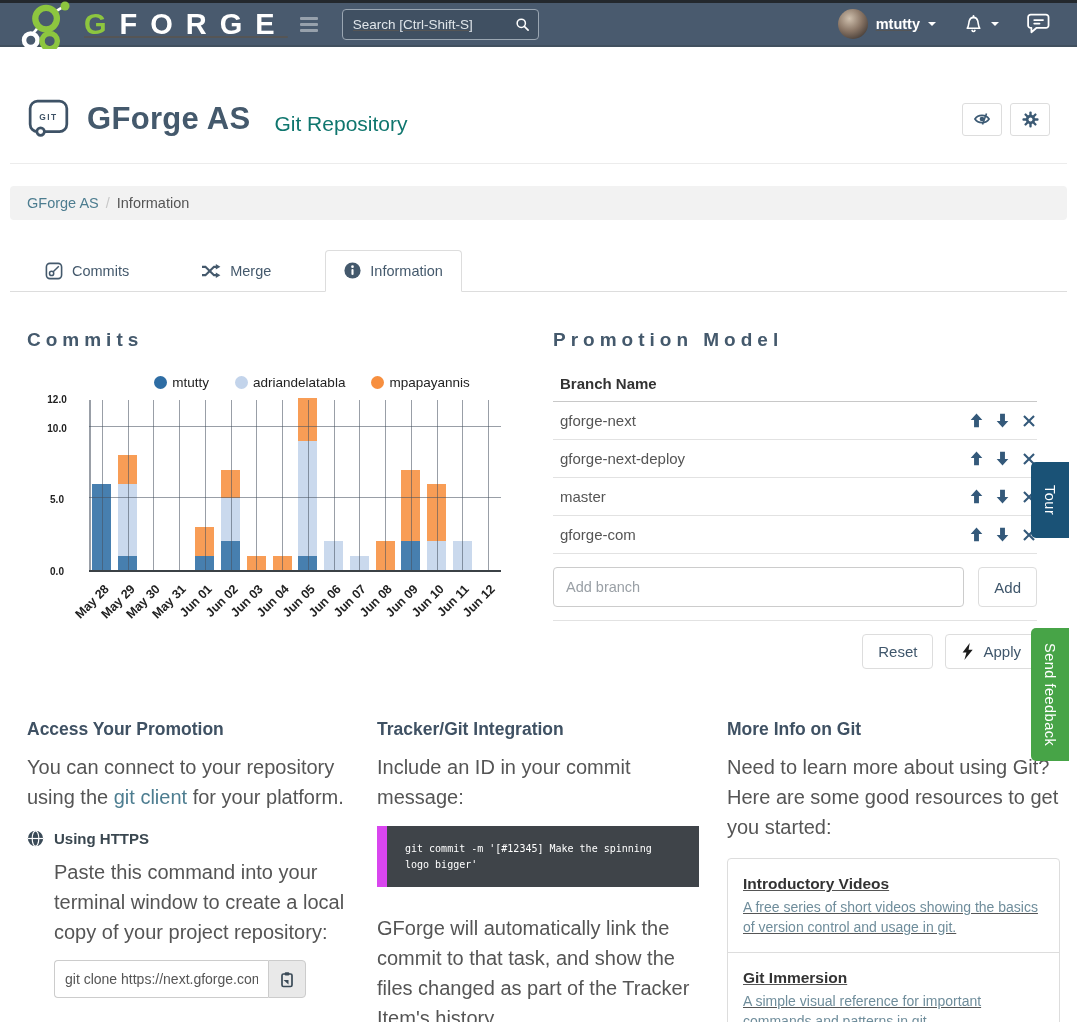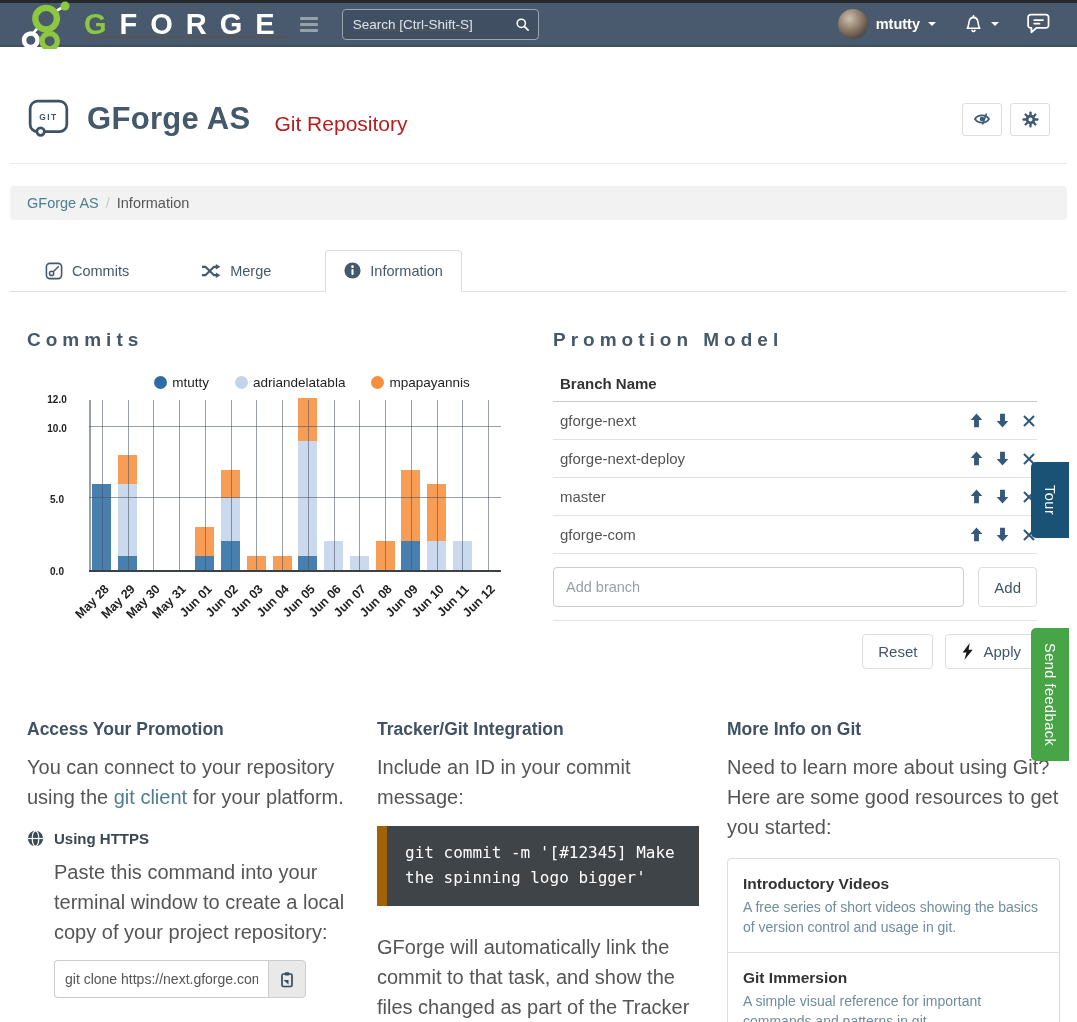--- a/index.html
+++ b/index.html
@@ -25,21 +25,21 @@
   .avatar { width:30px; height:30px; border-radius:50%;
     background:radial-gradient(circle at 38% 32%, #cfc0ae, #8a7666 45%, #4a403a 80%, #332c27); }
   .username { color:#fff; font-size:14.5px; font-weight:700; }
   .caret { width:0; height:0; border-left:4.5px solid transparent; border-right:4.5px solid transparent;
     border-top:4.5px solid #fff; display:inline-block; }
   .bellmenu { display:flex; align-items:center; gap:7px; cursor:pointer; }
 
   
   .page-head { display:flex; align-items:center; padding:0 27px; margin-top:50px; }
   .page-title { font-size:31px; font-weight:700; color:#44596c; margin-left:16px; letter-spacing:.3px; }
-  .page-sub { font-size:21px; color:#b91c1c; margin-left:24px; margin-top:9px; }
+  .page-sub { font-size:21px; color:#0f766e; margin-left:24px; margin-top:9px; }
   .head-actions { margin-left:auto; display:flex; gap:8px; }
   .icon-button { width:40px; height:33px; background:#fff; border:1px solid #ddd; border-radius:3px;
     display:flex; align-items:center; justify-content:center; cursor:pointer; }
   hr.rule { border:none; border-top:1px solid #ececec; margin:22px 10px 0; }
 
   .breadcrumb { margin:22px 10px 0; background:#f2f2f2; border-radius:4px; padding:9px 17px;
     font-size:14.5px; display:flex; align-items:center; }
   .bc-project { color:#4d7d90; cursor:pointer; }
   .bc-sep { color:#c8c8c8; padding:0 7px; }
   .bc-page { color:#555; }
@@ -104,26 +104,26 @@
   .bottom-grid p { font-size:20px; line-height:1.5; color:#555; }
   a.tlink { color:#4d7d90; text-decoration:none; cursor:pointer; }
   .https-row { display:flex; align-items:center; gap:10px; margin:18px 0 10px; font-size:15px;
     font-weight:700; color:#3a4750; }
   .indent { margin-left:27px; }
   .clone-group { display:flex; margin:13px 0 0 27px; width:252px; }
   .clone-input { flex:1; min-width:0; height:38px; border:1px solid #ccc; border-right:none;
     border-radius:4px 0 0 4px; padding:0 10px; font-size:14px; color:#555; font-family:inherit; outline:none; }
   .clone-btn { width:38px; height:38px; background:#e9e9e9; border:1px solid #ccc;
     border-radius:0 4px 4px 0; display:flex; align-items:center; justify-content:center; cursor:pointer; }
-  .codeblock { margin:14px 0 26px; background:#3f4449; border-left:10px solid #a16207;
-    color:#fff; font-family:"DejaVu Sans Mono", monospace; font-size:16px; line-height:1.55;
+  .codeblock { margin:14px 0 26px; background:#3f4449; border-left:10px solid #d946ef;
+    color:#fff; font-family:"DejaVu Sans Mono", monospace; font-size:10px; line-height:1.55;
     padding:15px 18px; }
   .tracker-p2 { margin-top:28px; }
   .resources { border:1px solid #ddd; border-radius:4px; margin-top:16px; background:#fff; }
-  .r-item { padding:16px 15px 14px; cursor:pointer; }
+  .r-item { padding:16px 15px 14px; cursor:pointer;text-decoration:underline; }
   .r-item + .r-item { border-top:1px solid #ddd; }
   .r-title { font-size:15.5px; font-weight:700; color:#333; margin-bottom:5px; }
   .r-desc { font-size:14px; color:#6f8d9b; line-height:1.42; }
 </style>
 </head>
 <body>
 
 <div class="top-line"></div>
 
 <nav class="navbar">

